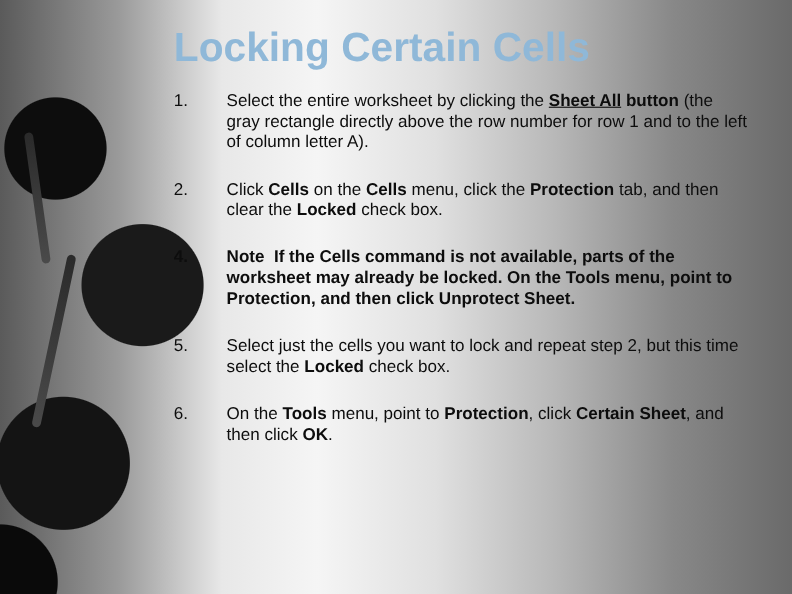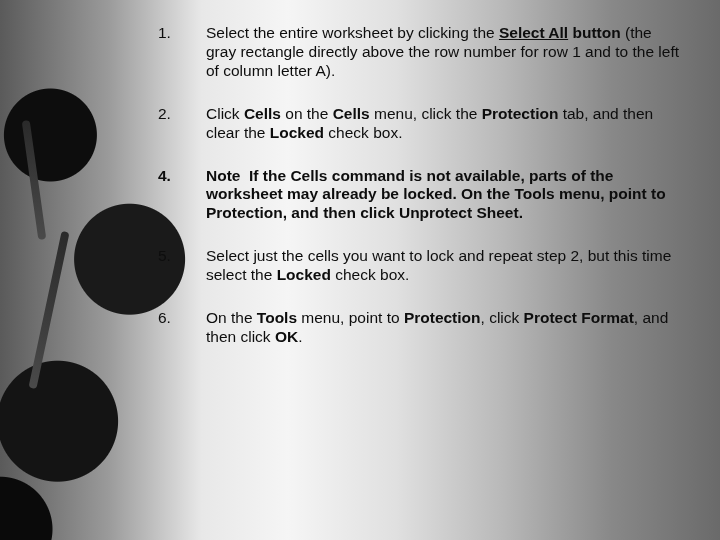--- a/index.html
+++ b/index.html
@@ -72,36 +72,37 @@
   .txt { flex: 1; }
   .txt b, .txt u { font-weight: 700; }
   .txt u { text-decoration: underline; }
 </style>
 </head>
 <body>
 
 <div class="bg"></div>
 
 <div class="slide">
+  <h1 class="title">Locking Certain Cells</h1>
 
   <ol class="steps">
     <li>
       <span class="num">1.</span>
-      <span class="txt">Select the entire worksheet by clicking the <b><u>Select All</u> button</b> (the gray rectangle directly above the row number for row 1 and to the left of column letter A).</span>
+      <span class="txt">Select the entire worksheet by clicking the <b><u>Sheet All</u> button</b> (the gray rectangle directly above the row number for row 1 and to the left of column letter A).</span>
     </li>
     <li>
       <span class="num">2.</span>
       <span class="txt">Click <b>Cells</b> on the <b>Cells</b> menu, click the <b>Protection</b> tab, and then clear the <b>Locked</b> check box.</span>
     </li>
     <li class="bold-row">
       <span class="num">4.</span>
       <span class="txt"><b>Note</b>&nbsp; If the <b>Cells</b> command is not available, parts of the worksheet may already be locked. On the <b>Tools</b> menu, point to <b>Protection</b>, and then click <b>Unprotect Sheet</b>.</span>
     </li>
     <li>
       <span class="num">5.</span>
       <span class="txt">Select just the cells you want to lock and repeat step 2, but this time select the <b>Locked</b> check box.</span>
     </li>
     <li>
       <span class="num">6.</span>
-      <span class="txt">On the <b>Tools</b> menu, point to <b>Protection</b>, click <b>Protect Format</b>, and then click <b>OK</b>.</span>
+      <span class="txt">On the <b>Tools</b> menu, point to <b>Protection</b>, click <b>Certain Sheet</b>, and then click <b>OK</b>.</span>
     </li>
   </ol>
 </div>
 
 </body></html>

